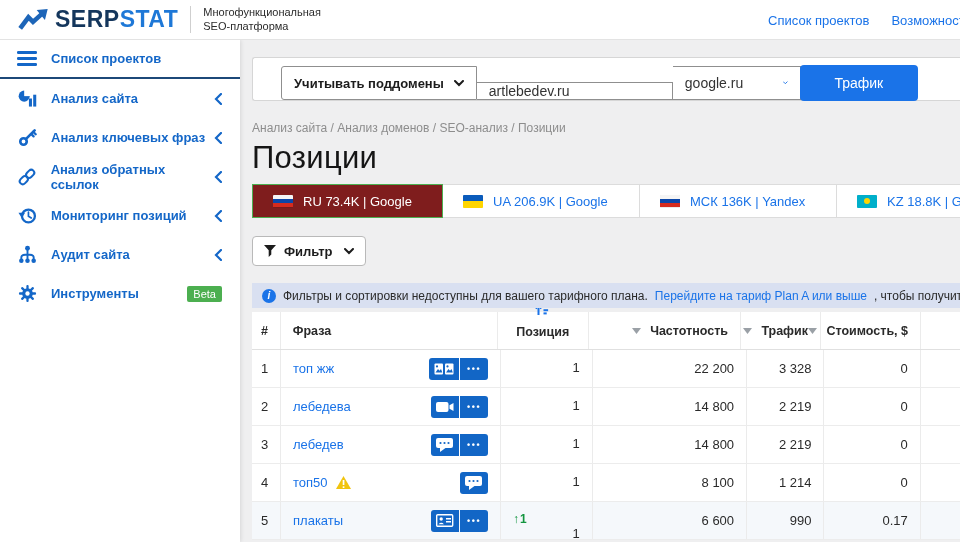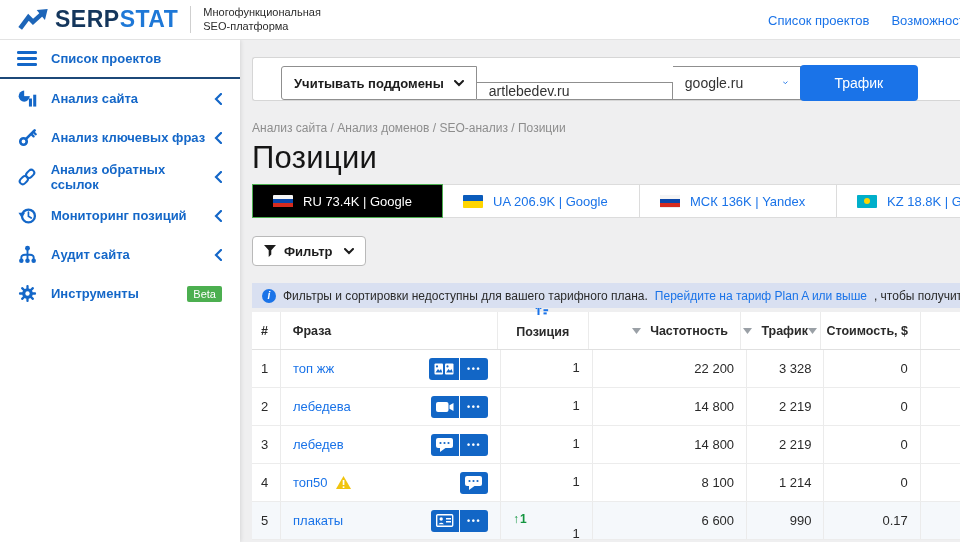--- a/index.html
+++ b/index.html
@@ -60,21 +60,21 @@
   .crumb.current { cursor:default; }
   .page-title { margin-top:5px; font-size:31px; font-weight:400; color:#151515;
     letter-spacing:.3px; line-height:36px; }
 
   
   .tabs { display:flex; margin-top:8px; height:34px; }
   .tab { width:197px; flex-shrink:0; display:flex; align-items:center; gap:10px;
     padding-left:20px; background:#fff; border:1px solid #dcdcdc; border-left:none;
     font-size:13px; color:#1a73e8; cursor:pointer; white-space:nowrap; }
   .tab:first-child { border-left:1px solid #dcdcdc; width:191px; }
-  .tab.active { background:#000000; border-color:#4caf50; color:#fff; }
+  .tab.active { background:#7f1d1d; border-color:#4caf50; color:#fff; }
   .flag { width:20px; height:13px; flex-shrink:0; display:flex; flex-direction:column;
     border-radius:1px; overflow:hidden; box-shadow:inset 0 0 0 1px rgba(0,0,0,.08); position:relative; }
   .flag div { flex:1; }
 
   
   .filter-btn { margin-top:18px; width:114px; height:30px; border:1px solid #b9b9b9;
     border-radius:4px; background:#fff; display:flex; align-items:center;
     padding:0 11px; gap:8px; font-size:13px; font-weight:bold; color:#1c1c1c; cursor:pointer; }
   .filter-chevron { margin-left:auto; display:flex; }
 

